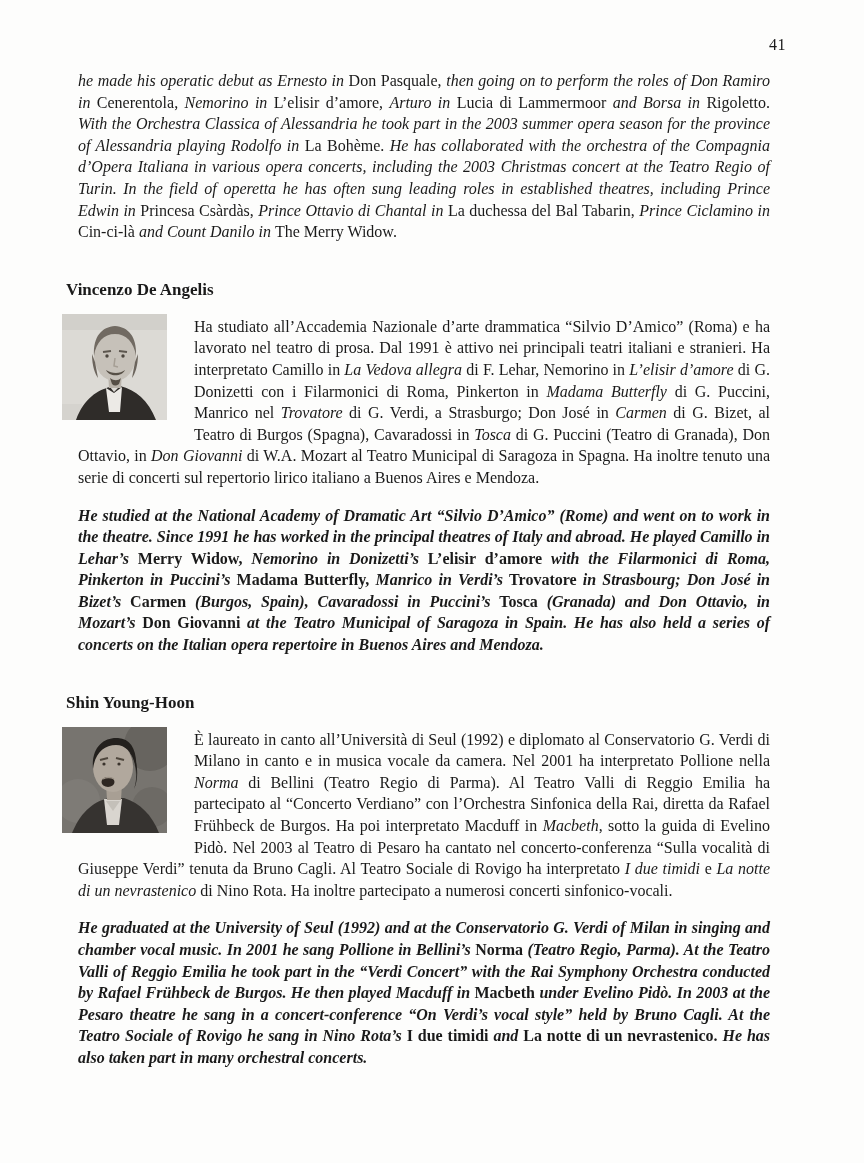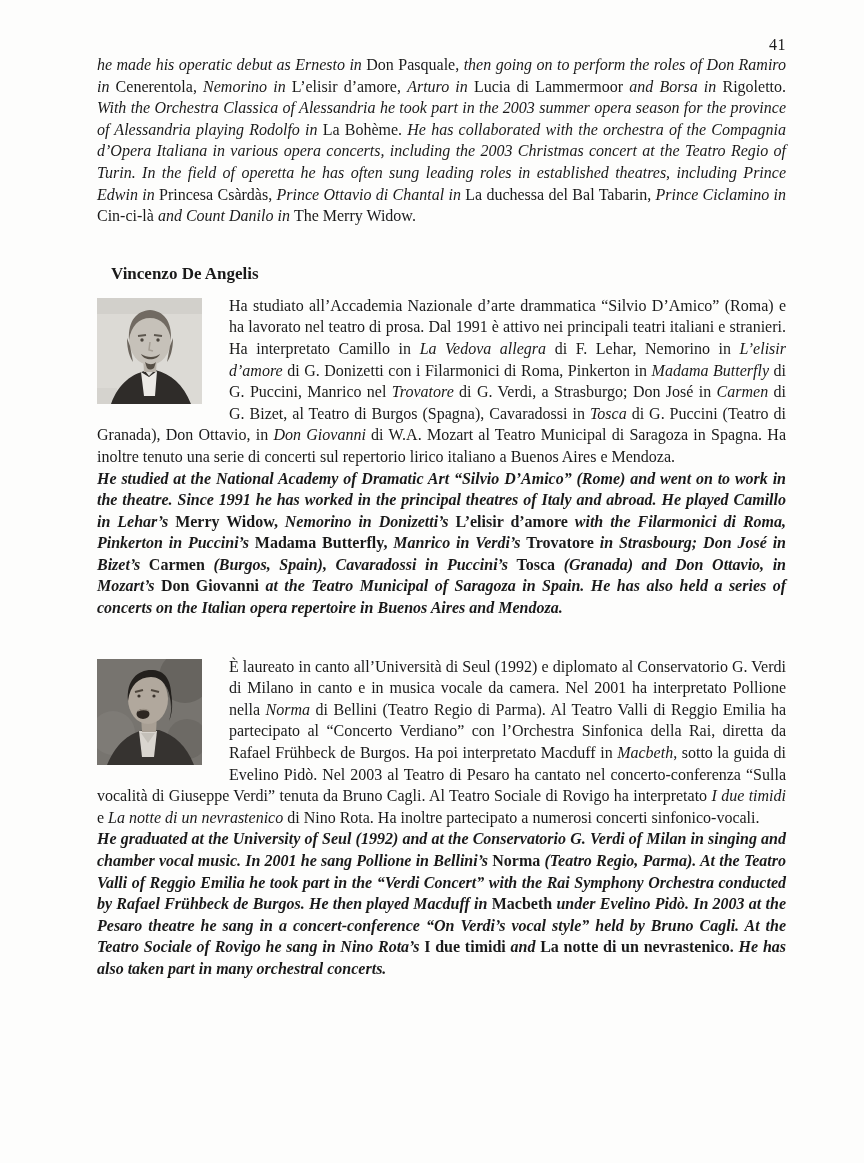--- a/index.html
+++ b/index.html
@@ -7,42 +7,42 @@
     padding: 0;
     background: #e9e9e9;
   }
   .page {
     width: 864px;
     height: 1163px;
     background: #fdfdfc;
     color: #1a1a1a;
     font-family: "Liberation Serif", serif;
     box-sizing: border-box;
-    padding: 36px 78px 0 97px;
+    padding: 36px 78px 0 62px;
     position: relative;
     overflow: hidden;
   }
   .pageno {
     text-align: right;
     font-size: 16px;
     line-height: 18px;
     letter-spacing: 0.5px;
   }
   p.para {
-    margin: 0;
+    margin: 16px;
     text-align: justify;
     font-size: 16px;
     line-height: 21.6px;
   }
   .intro { margin-top: 28px; }
   .bio { margin-top: 37px; }
   .bio h2 {
     font-size: 17px;
     font-weight: bold;
-    margin: 0 0 11px 14px;
+    margin: 0 0 11px 4px;
     line-height: 20px;
   }
   .photo {
     float: left;
     width: 105px;
     height: 106px;
     margin: 3px 27px 8px 0;
   }
   .photo svg { display: block; }
   .eng {
@@ -83,20 +83,21 @@
         <path d="M53,44 L52,52 L56,53" stroke="#a59e94" stroke-width="1.5" fill="none"></path>
         <path d="M44,56 C50,60 58,60 63,56 C60,63 47,63 44,56 Z" fill="#564f46"></path>
         <path d="M48,64 C52,67 56,67 59,64 L57,70 C54,72 52,72 50,70 Z" fill="#564f46"></path>
       </svg>
     </div>
     <p class="para ital"><span class="rm">Ha studiato all’Accademia Nazionale d’arte drammatica “Silvio D’Amico” (Roma) e ha lavorato nel teatro di prosa. Dal 1991 è attivo nei principali teatri italiani e stranieri. Ha interpretato Camillo in </span><span class="it">La Vedova allegra </span><span class="rm">di F. Lehar, Nemorino in </span><span class="it">L’elisir d’amore </span><span class="rm">di G. Donizetti con i Filarmonici di Roma, Pinkerton in </span><span class="it">Madama Butterfly </span><span class="rm">di G. Puccini, Manrico nel </span><span class="it">Trovatore </span><span class="rm">di G. Verdi, a Strasburgo; Don José in </span><span class="it">Carmen </span><span class="rm">di G. Bizet, al Teatro di Burgos (Spagna), Cavaradossi in </span><span class="it">Tosca </span><span class="rm">di G. Puccini (Teatro di Granada), Don Ottavio, in </span><span class="it">Don Giovanni </span><span class="rm">di W.A. Mozart al Teatro Municipal di Saragoza in Spagna. Ha inoltre tenuto una serie di concerti sul repertorio lirico italiano a Buenos Aires e Mendoza.</span></p>
     <p class="para eng"><span class="it">He studied at the National Academy of Dramatic Art “Silvio D’Amico” (Rome) and went on to work in the theatre. Since 1991 he has worked in the principal theatres of Italy and abroad. He played Camillo in Lehar’s </span><span class="rm">Merry Widow, </span><span class="it">Nemorino in Donizetti’s </span><span class="rm">L’elisir d’amore </span><span class="it">with the Filarmonici di Roma, Pinkerton in Puccini’s </span><span class="rm">Madama Butterfly, </span><span class="it">Manrico in Verdi’s </span><span class="rm">Trovatore </span><span class="it">in Strasbourg; Don José in Bizet’s </span><span class="rm">Carmen </span><span class="it">(Burgos, Spain), Cavaradossi in Puccini’s </span><span class="rm">Tosca </span><span class="it">(Granada) and Don Ottavio, in Mozart’s </span><span class="rm">Don Giovanni </span><span class="it">at the Teatro Municipal of Saragoza in Spain. He has also held a series of concerts on the Italian opera repertoire in Buenos Aires and Mendoza.</span></p>
   </section>
 
   <section class="bio">
+    <h2>Shin Young-Hoon</h2>
     <div class="photo">
       <svg width="105" height="106" viewBox="0 0 105 106">
         <rect width="105" height="106" fill="#77746f"></rect>
         <circle cx="88" cy="18" r="26" fill="#67645f"></circle>
         <circle cx="16" cy="74" r="22" fill="#7e7b76"></circle>
         <circle cx="90" cy="80" r="20" fill="#6d6a65"></circle>
         <path d="M10,106 C20,82 34,74 47,71 L62,71 C78,76 90,88 97,106 Z" fill="#363330"></path>
         <path d="M42,72 L60,72 L57,98 L45,98 Z" fill="#d9d5cf"></path>
         <path d="M44,74 L58,74 L51,84 Z" fill="#c4c0b9"></path>
         <path d="M44,56 L60,56 L59,73 L45,73 Z" fill="#a89f94"></path>

